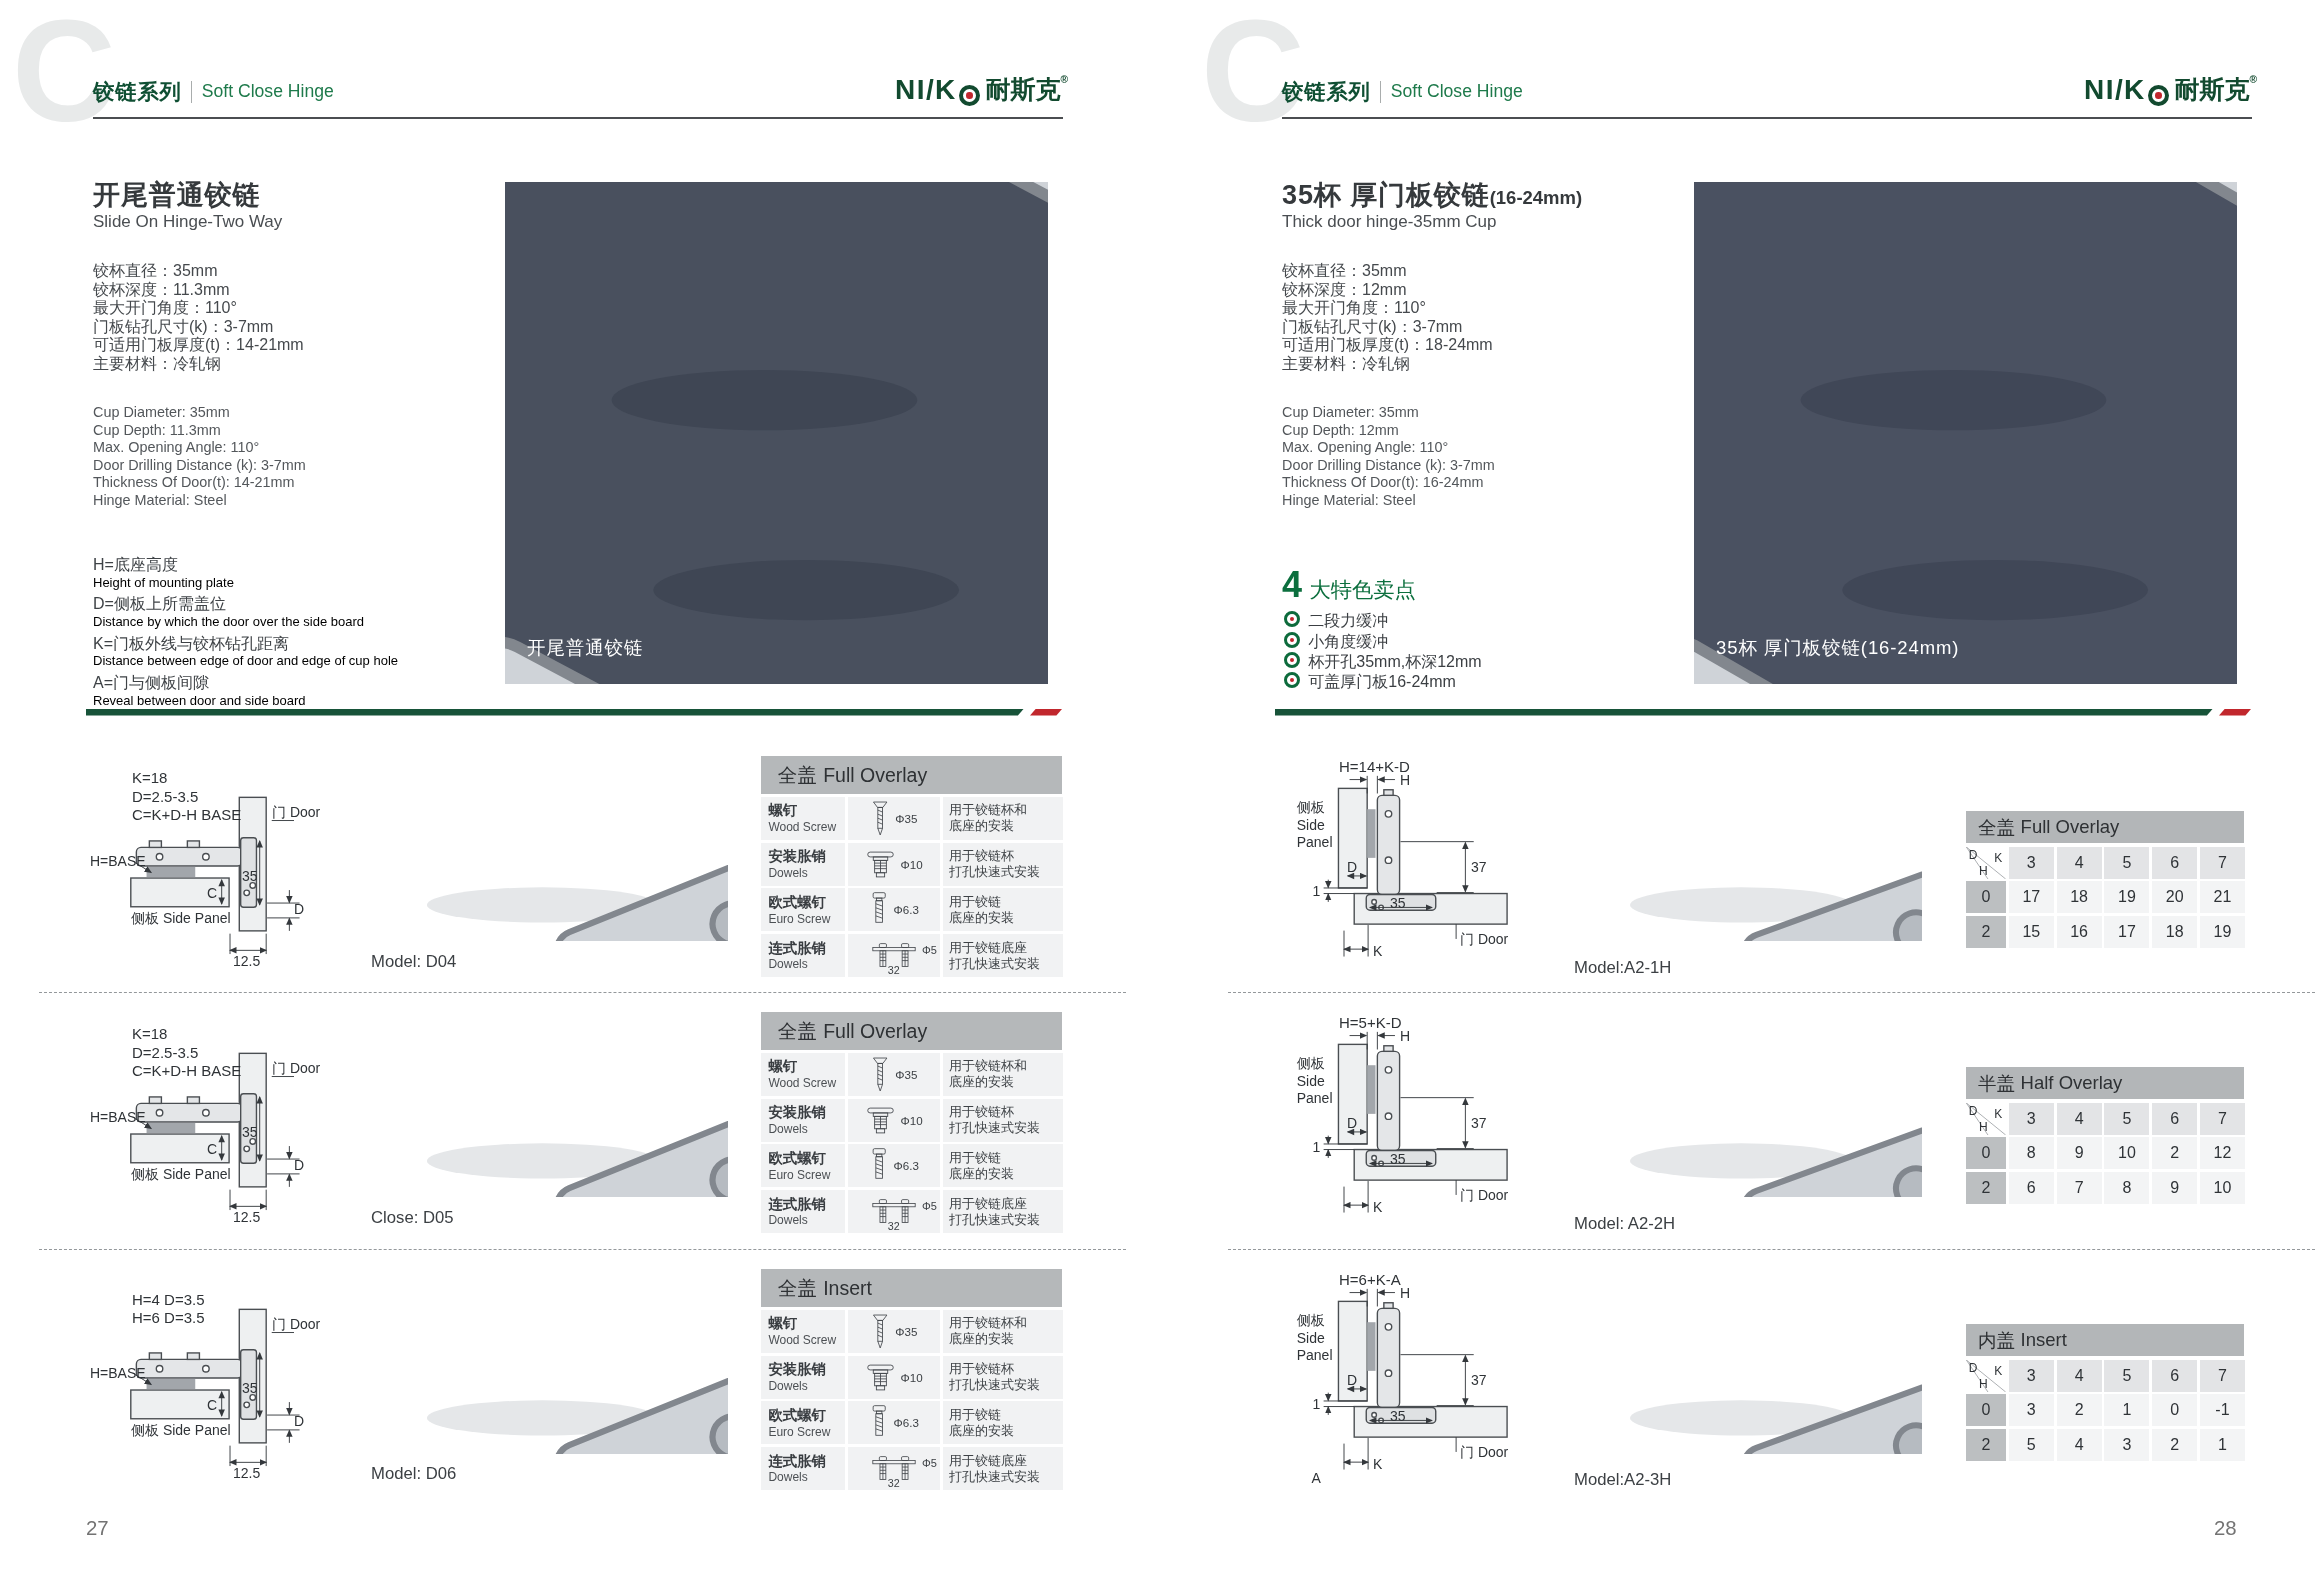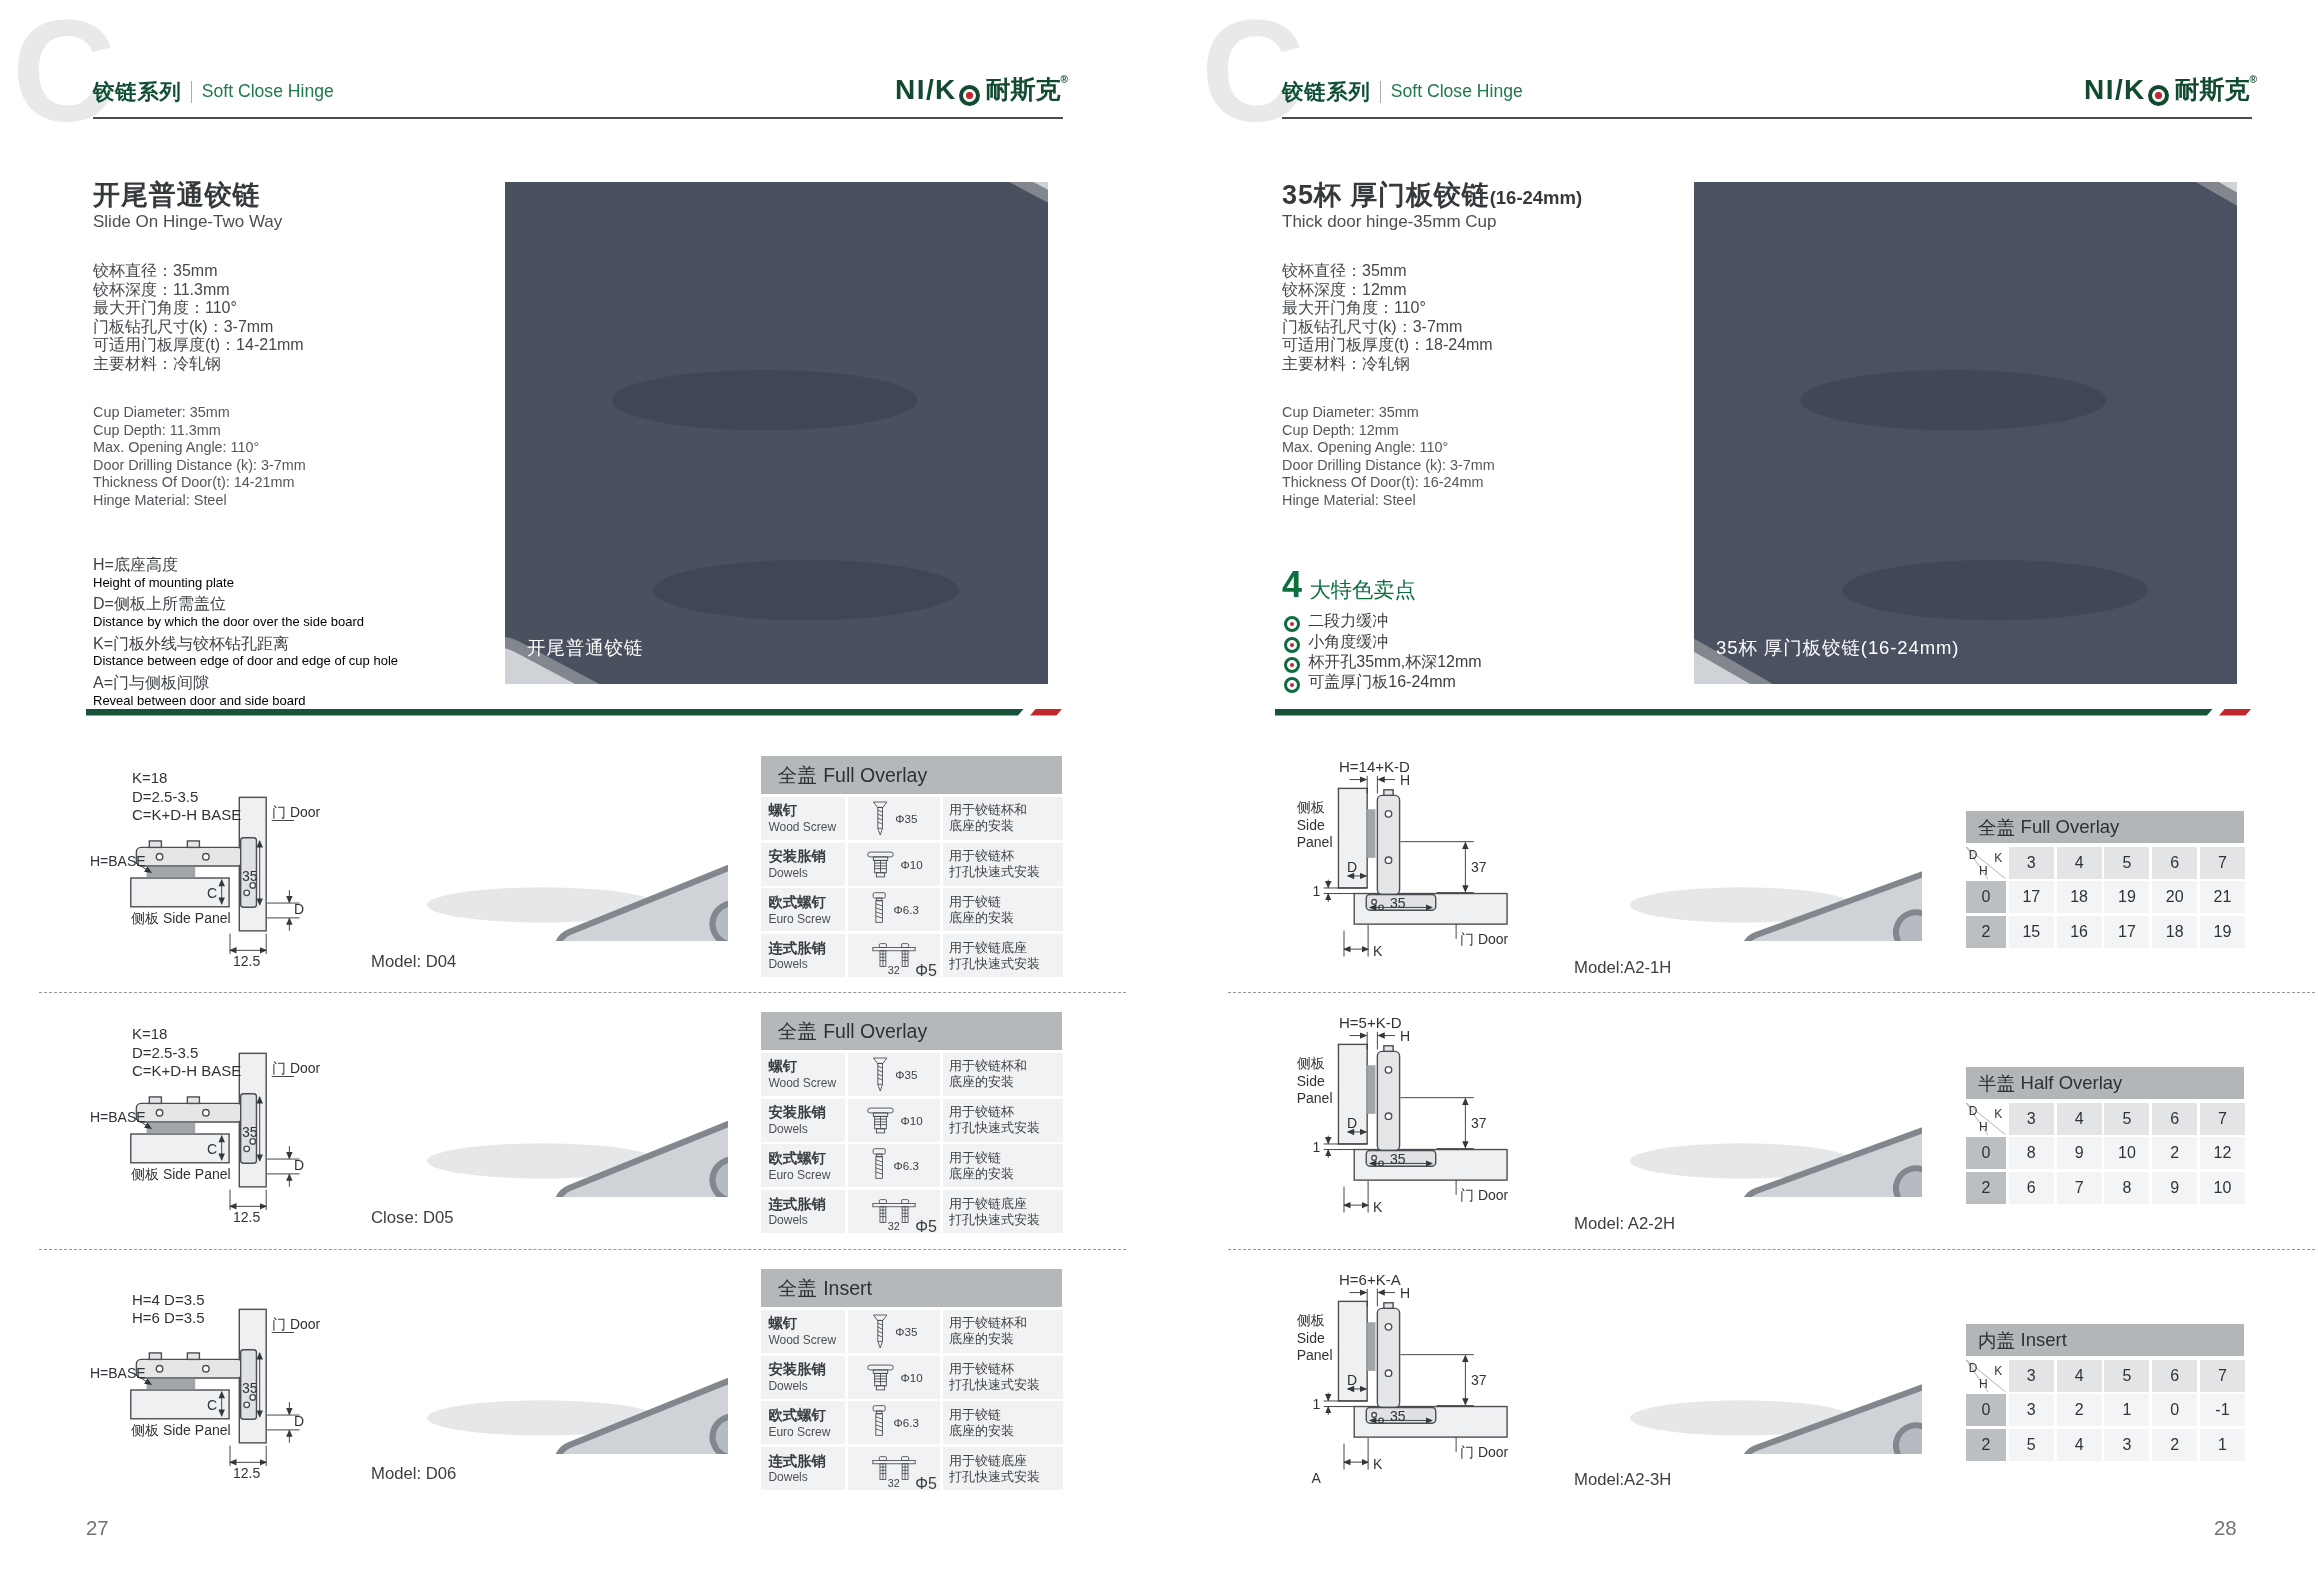--- a/index.html
+++ b/index.html
@@ -47,37 +47,37 @@
 .acc-head{height:38px;background:#b5b8ba;color:#2e3134;font-size:19.5px;font-weight:500;display:flex;align-items:center;padding-left:16.7px;gap:6.5px}
 .acc-body{display:grid;grid-template-columns:84px 92px 120px;gap:2.8px;margin-top:2.8px}
 .acc-cell{background:#f1f2f3;height:43px;overflow:hidden}
 .acc-name{padding:5.6px 0 0 7.4px}
 .acc-name .cn{font-size:14.4px;font-weight:600;color:#393d41;line-height:17.6px}
 .acc-name .en{font-size:12px;color:#4c5054;line-height:15px}
 .ic-cell{position:relative;display:flex;align-items:center;justify-content:center;gap:4.6px}
 .ic-cell svg{stroke:#41454a;fill:none;stroke-width:2.5}
 .dim{font-size:11.6px;color:#3c4044}
 .dim-a{position:absolute;left:50%;transform:translateX(-50%);bottom:0.9px;font-size:10.7px;color:#3c4044}
-.dim-b{position:absolute;right:2.8px;top:28px;font-size:16px;color:#3c4044}
+.dim-b{position:absolute;right:2.8px;top:10px;font-size:11px;color:#3c4044}
 .acc-desc{padding:5.6px 0 0 6.5px;font-size:13px;color:#3e4246;line-height:16px}
 .dt{position:absolute;width:278px}
 .dt-head{height:32px;background:#b3b6b8;color:#2e3134;font-size:18.5px;font-weight:500;display:flex;align-items:center;padding-left:12px;gap:5.6px}
 .dt-grid{display:grid;grid-template-columns:40px repeat(5,45px);gap:2.8px;margin-top:3.7px}
 .dt-grid .cell{height:32px;display:flex;align-items:center;justify-content:center;font-size:16px;color:#2f3337}
 .k-cell{background:#e3e4e6}
 .h-cell{background:#bcbfc1}
 .v-cell{background:#f3f4f5}
 .corner{background:#fff;position:relative}
 .corner svg{position:absolute;inset:0;width:100%;height:100%}
 .corner i{position:absolute;font-style:normal;font-size:12px;color:#2f3337}
 .corner .cd{left:2.8px;top:0.9px}.corner .ck{right:3.7px;top:4.6px}.corner .ch{left:13px;bottom:0.9px}
 .feat-head{position:absolute;display:flex;align-items:baseline;gap:7.4px;color:#0c6f3e}
 .feat-num{font-size:36px;font-weight:bold;line-height:1}
 .feat-txt{font-size:21.3px;font-weight:normal}
-.feat-item{position:absolute;display:flex;align-items:flex-end;gap:8.3px;font-size:16px;color:#3b3f43}
+.feat-item{position:absolute;display:flex;align-items:flex-start;gap:8.3px;font-size:16px;color:#3b3f43}
 .feat-ico{width:16px;height:16px;border:3.7px solid #0d6b3c;border-radius:50%;position:relative;flex:0 0 auto}
 .feat-ico::after{content:"";position:absolute;inset:0;margin:auto;width:4.6px;height:4.6px;background:#c1272d;border-radius:50%}
 </style>
 </head>
 <body>
 
 <svg width="0" height="0" style="position:absolute" aria-hidden="true">
 <defs>
 <marker id="aE" markerWidth="9" markerHeight="9" refX="7" refY="3.5" orient="auto">
         <path d="M0,0L8,3.5L0,7Z" fill="#34383c"></path>

